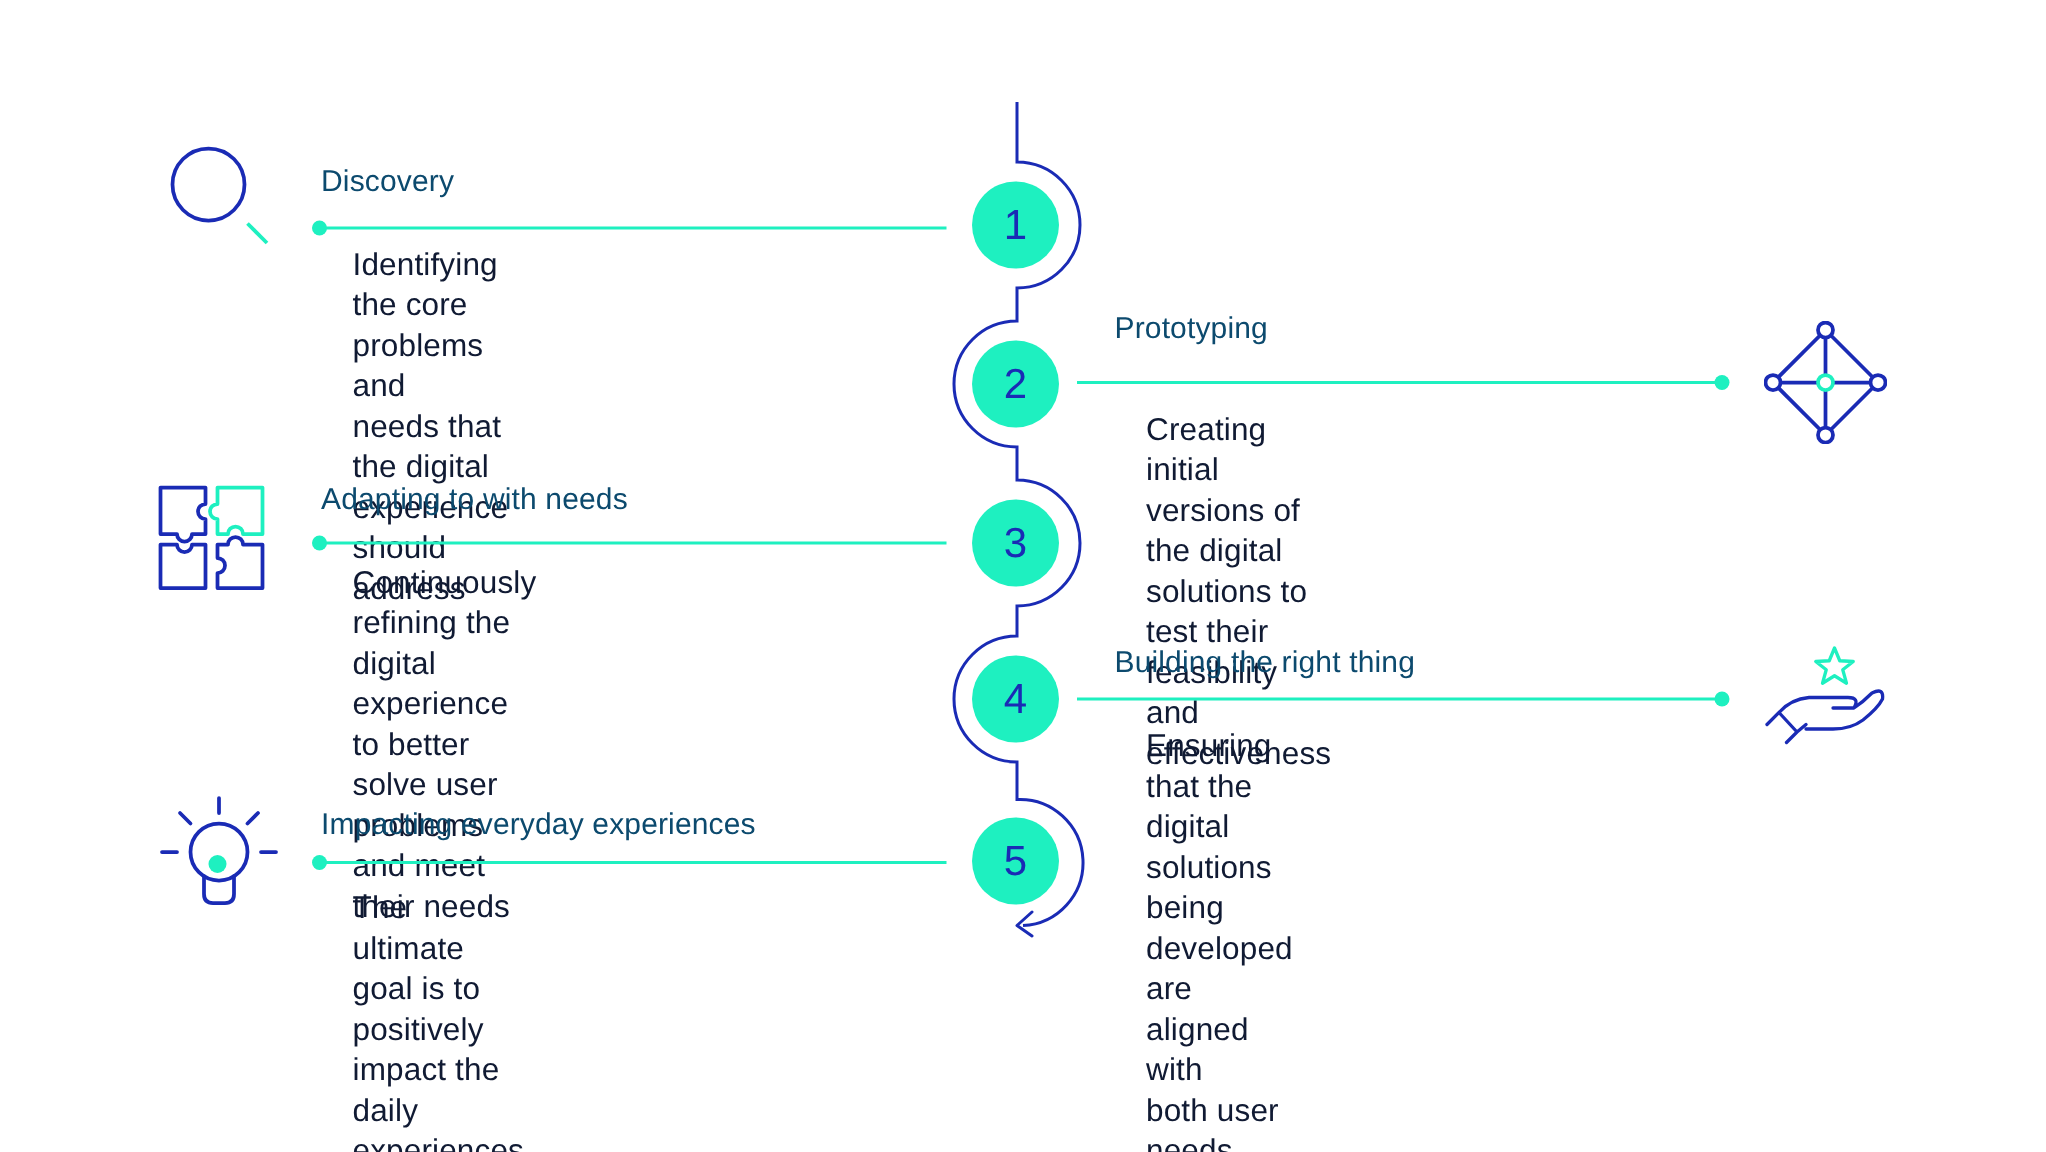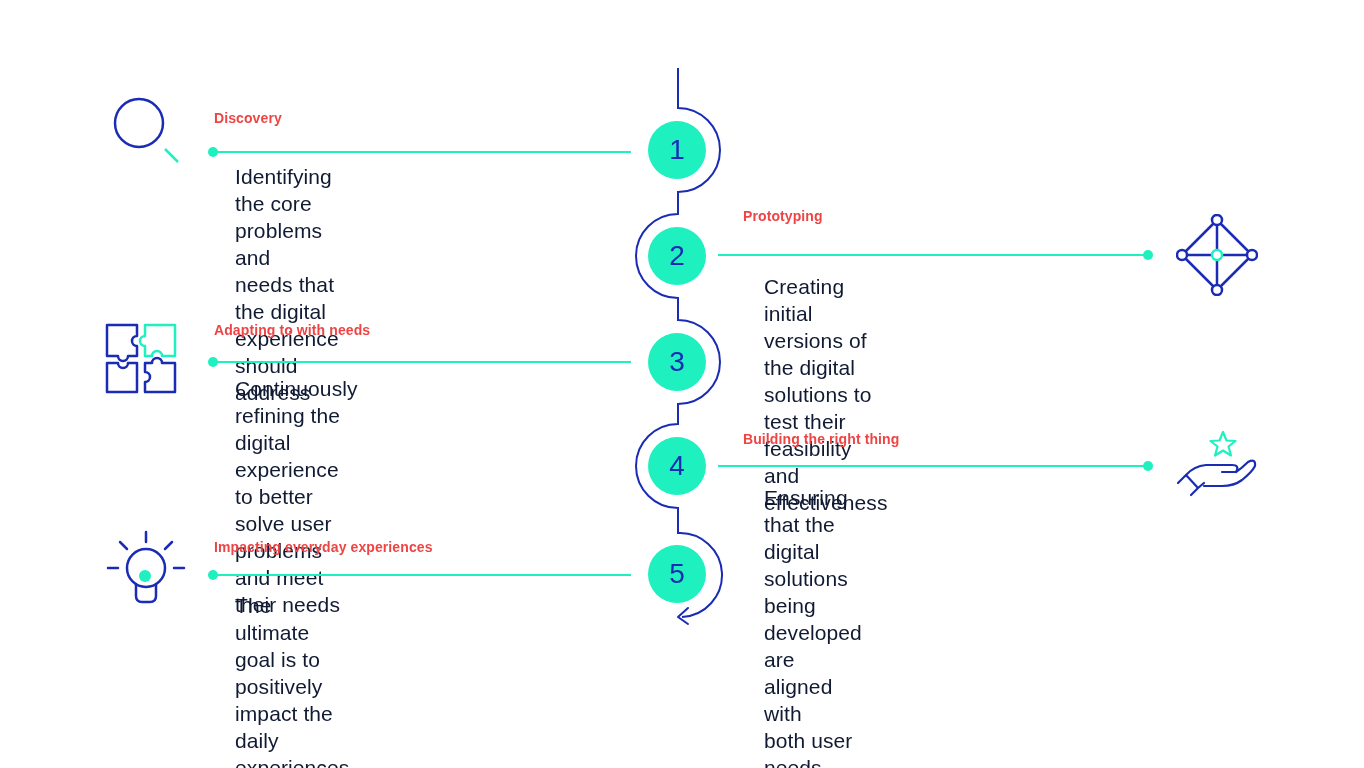--- a/index.html
+++ b/index.html
@@ -1,20 +1,20 @@
 <!DOCTYPE html>
 <html><head>
 <meta charset="utf-8">
 <style>
   html, body { margin: 0; padding: 0; background: #ffffff; }
   body { width: 1364px; height: 768px; position: relative; overflow: hidden;
          font-family: "Liberation Sans", "DejaVu Sans", sans-serif; }
   #spine { position: absolute; left: 0; top: 0; }
   .step { position: absolute; }
-  .title { position: absolute; color: #ef4444; font-size: 14px; white-space: nowrap; letter-spacing: 0.1px; font-weight: bold; }
+  .title { position: absolute; color: #0c4a6e; font-size: 20px; white-space: nowrap; letter-spacing: 0.1px; }
   .desc { position: absolute; color: #101a33; font-size: 21px; line-height: 27px; white-space: pre-line; letter-spacing: 0.1px; margin-left: 21px; }
   .connector { position: absolute; height: 2px; background: #1ef0c0; }
   .dot { position: absolute; width: 10px; height: 10px; border-radius: 50%; background: #1ef0c0; }
   .num { position: absolute; width: 58px; height: 58px; border-radius: 50%; background: #1ef0c0;
          color: #1a2bb5; font-size: 28px; display: flex; align-items: center; justify-content: center; }
   .icon { position: absolute; }
 </style>
 </head>
 <body>
 

